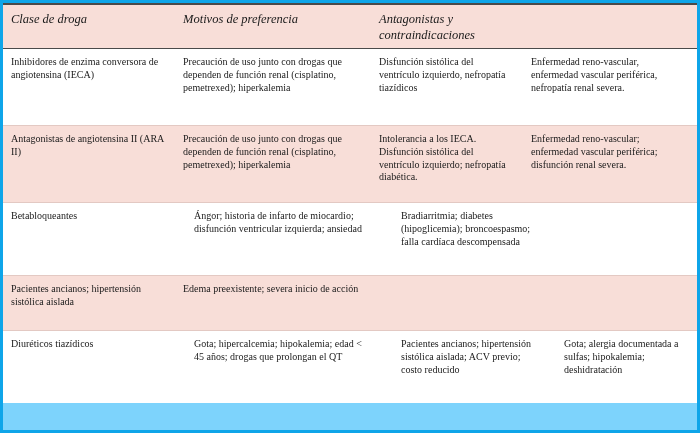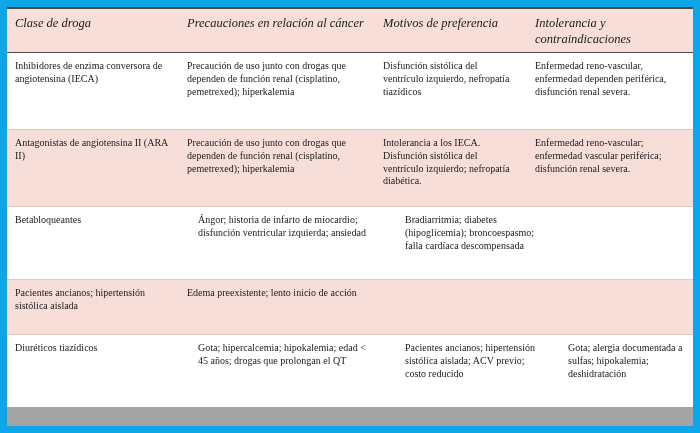--- a/index.html
+++ b/index.html
@@ -5,22 +5,22 @@
   html,body{margin:0;padding:0;background:#ffffff;}
   body{
     width:700px;height:433px;
     font-family:"Liberation Serif","DejaVu Serif",serif;
     color:#1a1a1a;
     box-sizing:border-box;
   }
   .frame{
     width:700px;height:433px;
     box-sizing:border-box;
-    border:7px solid #0ea5e9;
-    background:#a3a3a3;
+    border:3px solid #0ea5e9;
+    background:#7dd3fc;
     display:flex;flex-direction:column;justify-content:center;
   }
   .table{
     flex:1;
     display:flex;flex-direction:column;
     border-top:2px solid #4a4a4a;
   }
   .trow{
     display:grid;
     grid-template-columns:172px 196px 152px 1fr;
@@ -49,48 +49,47 @@
   .rowsize-c{min-height:54px;}
 </style>
 </head>
 <body>
 
 <div class="frame">
   <div class="table">
 
     <div class="trow header-row">
       <div class="cell">Clase de droga</div>
-      <div class="cell">Precauciones  en relación al cáncer</div>
       <div class="cell">Motivos de preferencia</div>
-      <div class="cell">Intolerancia y contraindicaciones</div>
+      <div class="cell">Antagonistas y contraindicaciones</div>
     </div>
 
     <div class="trow body-row row-white rowsize-a">
       <div class="cell">Inhibidores de enzima conversora de angiotensina (IECA)</div>
       <div class="cell">Precaución de uso junto con drogas que dependen de función renal (cisplatino, pemetrexed); hiperkalemia</div>
       <div class="cell">Disfunción sistólica del ventrículo izquierdo, nefropatía tiazídicos</div>
-      <div class="cell">Enfermedad reno-vascular, enfermedad dependen periférica, disfunción renal severa.</div>
+      <div class="cell">Enfermedad reno-vascular, enfermedad vascular periférica, nefropatía renal severa.</div>
     </div>
 
     <div class="trow body-row row-pink rowsize-a">
       <div class="cell">Antagonistas de angiotensina II (ARA II)</div>
       <div class="cell">Precaución de uso junto con drogas que dependen de función renal (cisplatino, pemetrexed); hiperkalemia</div>
       <div class="cell">Intolerancia a los IECA. Disfunción sistólica del ventrículo izquierdo; nefropatía diabética.</div>
       <div class="cell">Enfermedad reno-vascular; enfermedad vascular periférica; disfunción renal severa.</div>
     </div>
 
     <div class="trow body-row row-white rowsize-b">
       <div class="cell">Betabloqueantes</div>
       <div class="cell">Ángor; historia de infarto de miocardio; disfunción ventricular izquierda; ansiedad</div>
       <div class="cell">Bradiarritmia; diabetes (hipoglicemia); broncoespasmo; falla cardíaca  descompensada</div>
     </div>
 
     <div class="trow body-row row-pink rowsize-c">
       <div class="cell">Pacientes ancianos; hipertensión sistólica aislada</div>
-      <div class="cell">Edema preexistente; lento inicio de acción</div>
+      <div class="cell">Edema preexistente; severa inicio de acción</div>
     </div>
 
     <div class="trow body-row row-white rowsize-b">
       <div class="cell">Diuréticos tiazídicos</div>
       <div class="cell">Gota; hipercalcemia; hipokalemia; edad &lt; 45 años; drogas que prolongan el QT</div>
       <div class="cell">Pacientes ancianos; hipertensión sistólica aislada; ACV previo; costo reducido</div>
       <div class="cell">Gota; alergia documentada a sulfas; hipokalemia; deshidratación</div>
     </div>
 
   </div>

